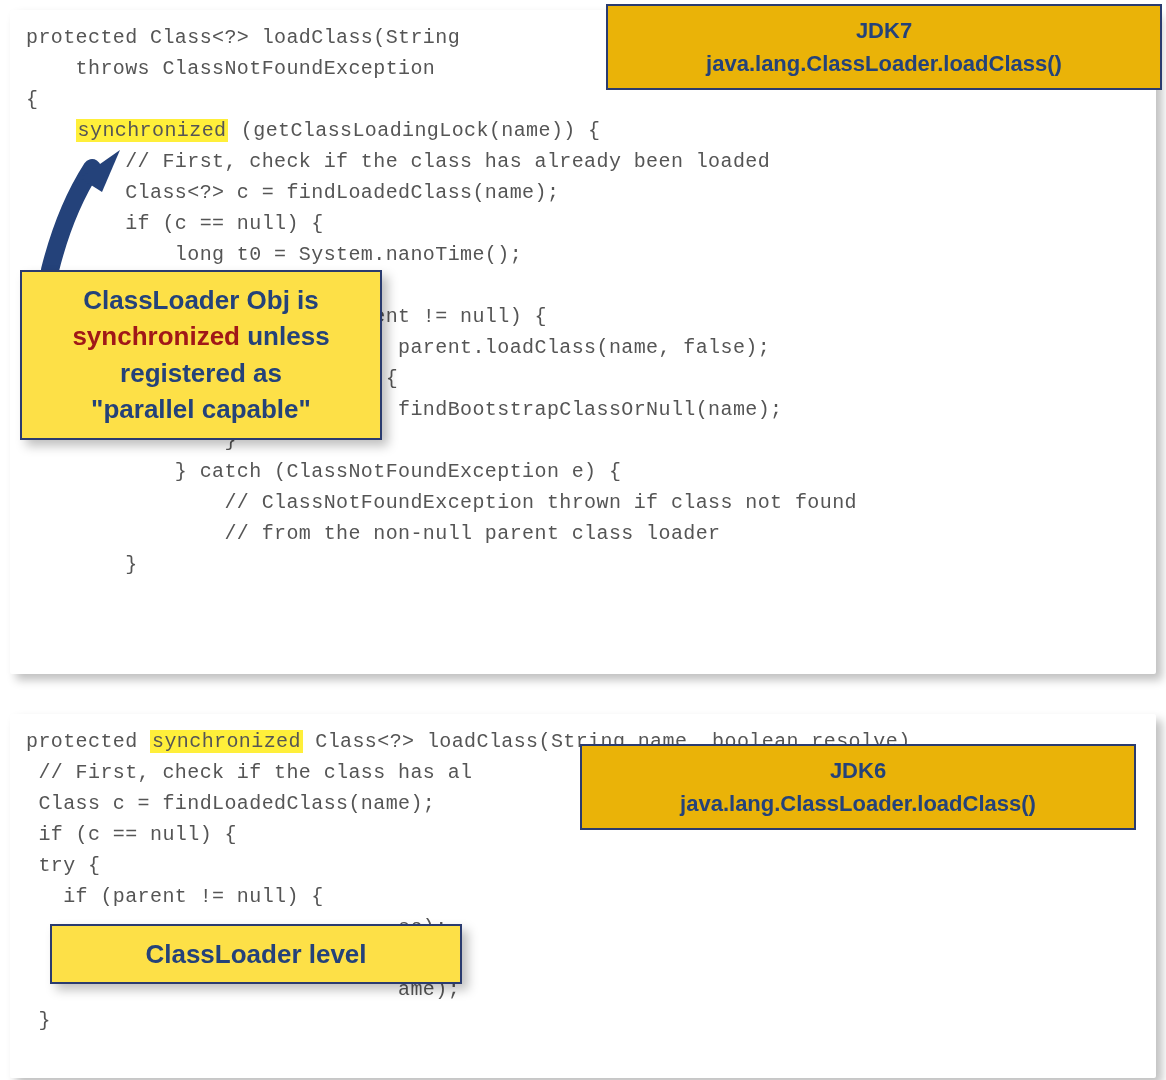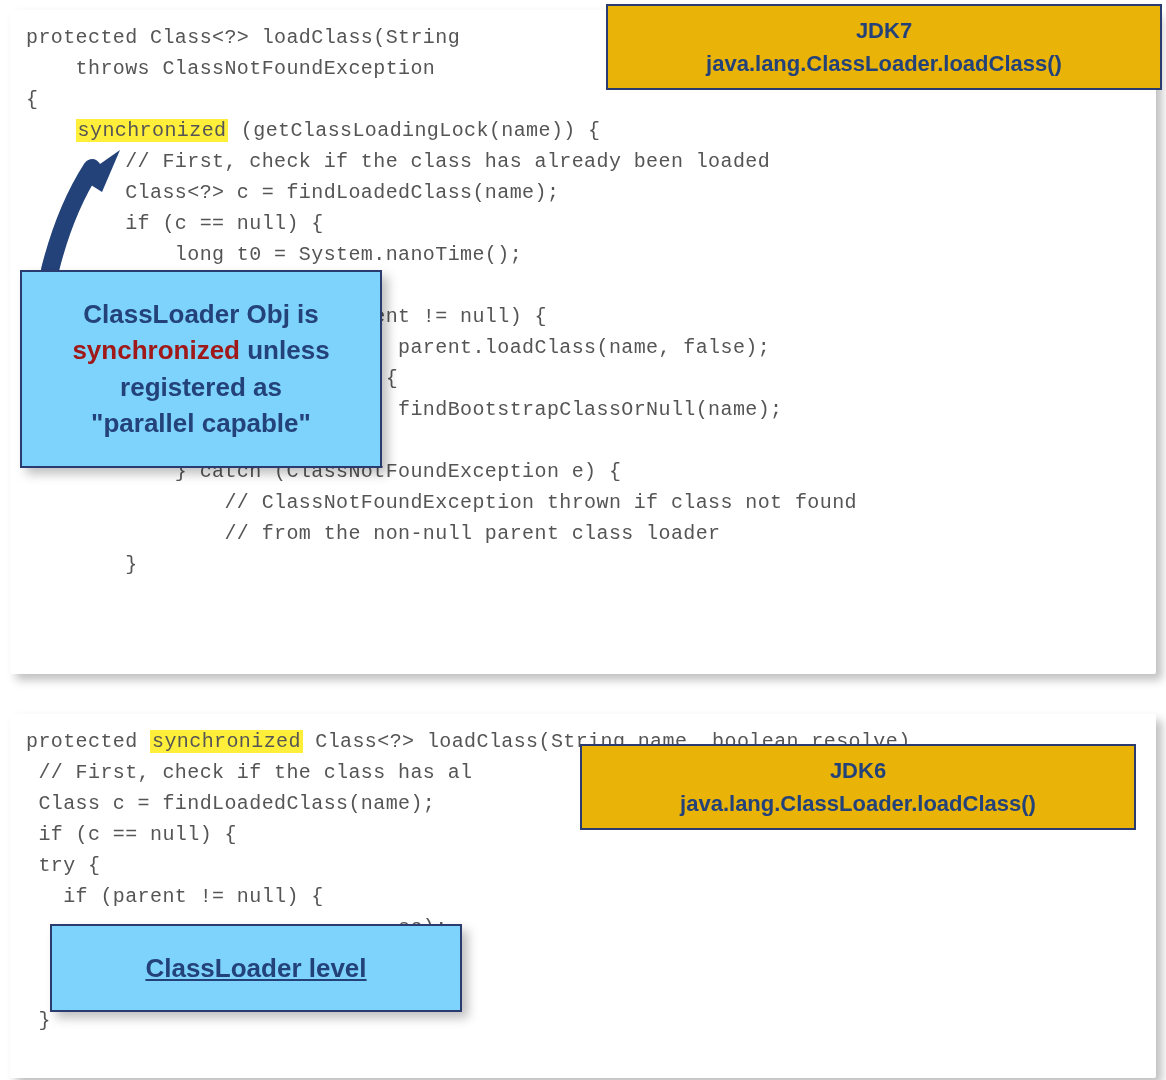--- a/index.html
+++ b/index.html
@@ -28,28 +28,28 @@
     font-family: "Courier New", Courier, monospace;
     letter-spacing: 0.4px;
     color: #555;
   }
   .hl {
     background: #ffef3a;
     padding: 0 2px;
   }
   .callout {
     position: absolute;
-    background: #7dd3fc;
+    background: #fde047;
     border: 2px solid #2a3b6f;
     box-shadow: 6px 6px 10px rgba(0,0,0,0.25);
     font-family: Arial, Helvetica, sans-serif;
     font-weight: bold;
     color: #24427a;
     text-align: center;
-    padding: 24px 14px;
+    padding: 10px 14px;
     line-height: 1.4;
   }
   .callout .red { color: #a01818; }
   .label-box {
     position: absolute;
     background: #eab308;
     border: 2px solid #2a3b6f;
     font-family: Arial, Helvetica, sans-serif;
     font-weight: bold;
     color: #24427a;
@@ -114,16 +114,16 @@
                               se);
 
                               ame);
  }</span></pre>
 
   <div class="label-box" style="top:30px; right:20px; width:520px;margin-left:22px;">
     <div>JDK6</div>
     <div>java.lang.ClassLoader.loadClass()</div>
   </div>
 
-  <div class="callout" style="top:210px; left:40px; width:380px; font-size:26px;text-decoration:underline;">
+  <div class="callout" style="top:210px; left:40px; width:380px; font-size:26px;">
     <div>ClassLoader level</div>
   </div>
 </div>
 
 </body></html>

